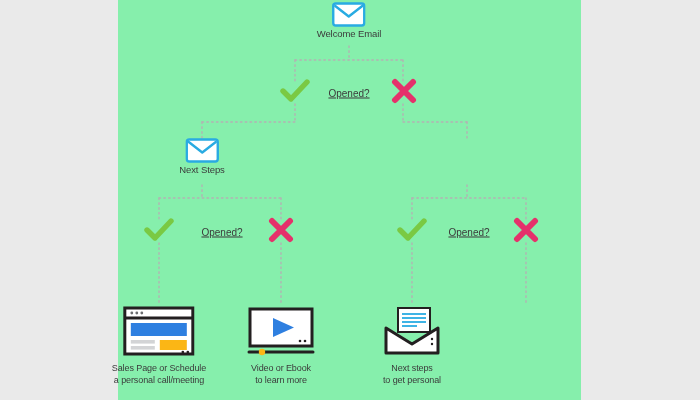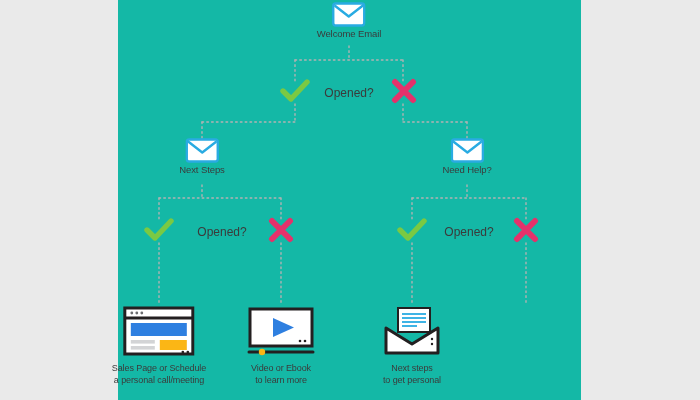--- a/index.html
+++ b/index.html
@@ -11,21 +11,21 @@
   }
   #stage {
     position: relative;
     width: 700px; height: 400px;
     background: #eaeaea;
   }
   #canvas {
     position: absolute;
     left: 118px; top: 0;
     width: 463px; height: 400px;
-    background: #14b8a6;
+    background: #86efac;
   }
   svg.links {
     position: absolute; left: 0; top: 0;
     width: 463px; height: 400px;
     pointer-events: none;
   }
   .node {
     position: absolute;
     text-align: center;
     transform: translateX(-50%);
@@ -40,23 +40,24 @@
   }
   .leaf .node-label { font-size: 9px; line-height: 11px; }
   .envelope { display:block; margin: 0 auto; }
   .mark {
     position: absolute;
     transform: translate(-50%, -50%);
   }
   .deco-label {
     position: absolute;
     transform: translate(-50%, -50%);
-    font-size: 12px;
+    font-size: 10px;
     color: #3b3b3b;
     white-space: nowrap;
+    text-decoration: underline;
   }
 </style>
 </head>
 <body>
 
 <div id="stage">
   <div id="canvas">
 
     <svg class="links" viewBox="0 0 463 400">
       <g fill="none" stroke="#b3b3b3" stroke-width="1.4" stroke-dasharray="1.6 3.2" stroke-linecap="round">
@@ -112,27 +113,20 @@
     </div>
 
     <div class="node" style="left:84px; top:138px;">
       <svg class="envelope" width="34" height="25" viewBox="0 0 34 25">
         <rect x="1.5" y="1.5" width="31" height="22" rx="2.5" ry="2.5" fill="#ffffff" stroke="#29abe2" stroke-width="2.4"></rect>
         <path d="M3.5 4 L17 14.5 L30.5 4" fill="none" stroke="#29abe2" stroke-width="2.4" stroke-linecap="round" stroke-linejoin="round"></path>
       </svg>
       <div class="node-label">Next Steps</div>
     </div>
 
-    <div class="node" style="left:349px; top:138px;">
-      <svg class="envelope" width="34" height="25" viewBox="0 0 34 25">
-        <rect x="1.5" y="1.5" width="31" height="22" rx="2.5" ry="2.5" fill="#ffffff" stroke="#29abe2" stroke-width="2.4"></rect>
-        <path d="M3.5 4 L17 14.5 L30.5 4" fill="none" stroke="#29abe2" stroke-width="2.4" stroke-linecap="round" stroke-linejoin="round"></path>
-      </svg>
-      <div class="node-label">Need Help?</div>
-    </div>
 
     <div class="mark" style="left:41px; top:232px;">
       <svg width="30" height="25" viewBox="0 0 30 25">
         <path d="M3 12.5 L11 20.5 L27 3.5" fill="none" stroke="#7ac943" stroke-width="5.4" stroke-linecap="round" stroke-linejoin="round"></path>
       </svg>
     </div>
     <div class="deco-label" style="left:104px; top:232px;">Opened?</div>
     <div class="mark" style="left:163px; top:232px;">
       <svg width="26" height="26" viewBox="0 0 26 26">
         <path d="M4 4 L22 22 M22 4 L4 22" fill="none" stroke="#e5316b" stroke-width="6" stroke-linecap="round"></path>

